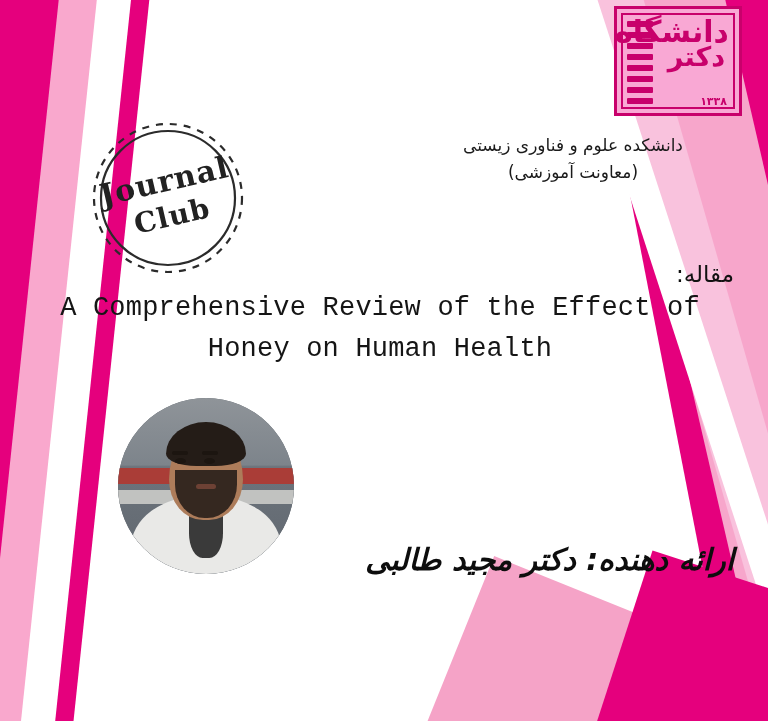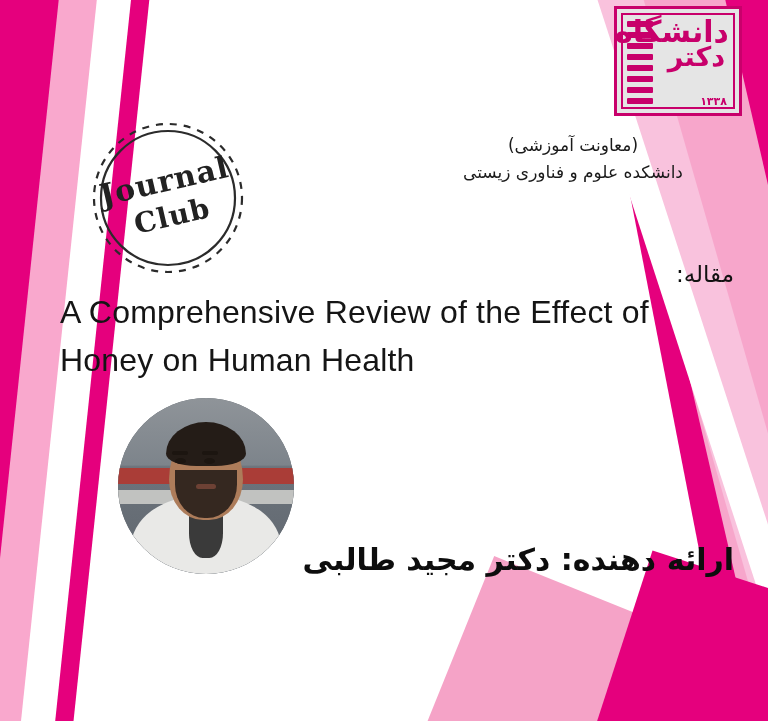--- a/index.html
+++ b/index.html
@@ -100,21 +100,21 @@
   }
 
   
   .logo-box {
     position: absolute;
     top: 6px;
     right: 26px;
     width: 128px;
     height: 110px;
     border: 3px solid #c8006b;
-    background: #e5e5e5;
+    background: #f9a8d4;
     box-sizing: border-box;
   }
   .logo-inner {
     position: absolute;
     inset: 4px;
     border: 2px solid #c8006b;
     box-sizing: border-box;
   }
   .logo-word {
     position: absolute;
@@ -208,23 +208,23 @@
     margin-top: 13px;
   }
 
   
   .paper-title {
     position: absolute;
     left: 60px;
     top: 288px;
     width: 640px;
     direction: ltr;
-    text-align: left;
-    font-family: Liberation Sans, sans-serif;
-    font-size: 32px;
+    text-align: center;
+    font-family: Liberation Mono, monospace;
+    font-size: 27px;
     line-height: 1.5;
     color: #151515;
     letter-spacing: 0.2px;
   }
 
   
   .portrait {
     position: absolute;
     left: 118px;
     top: 398px;
@@ -355,20 +355,21 @@
     top: 540px;
     width: 470px;
     text-align: right;
     direction: rtl;
     color: #0d0d0d;
   }
   .presenter .line-main {
     font-size: 30px;
     font-weight: bold;
     line-height: 1.35;
+    font-style: italic;
   }
   .presenter .line-sub {
     font-size: 19px;
     line-height: 1.6;
     margin-top: 2px;
   }
   .schedule {
     position: absolute;
     right: 34px;
     top: 652px;
@@ -408,22 +409,22 @@
         <i></i>
         <i></i>
         <i></i>
     </div>
     <div class="logo-word logo-w1">دانشگاه</div>
     <div class="logo-word logo-w2">دکتر</div>
     <div class="logo-year">۱۳۳۸</div>
   </div>
 
   <div class="faculty">
+    <div>دانشکده علوم و فناوری زیستی</div>
     <div>(معاونت آموزشی)</div>
-    <div>دانشکده علوم و فناوری زیستی</div>
   </div>
 
   <div class="badge">
     <svg width="180" height="180" viewBox="0 0 180 180" aria-hidden="true">
       <g fill="none" stroke="#2b2b2b" stroke-width="2.2">
         <circle cx="90" cy="90" r="74" stroke-dasharray="7 7"></circle>
         <circle cx="90" cy="90" r="67"></circle>
       </g>
     </svg>
     <div class="badge-text">

